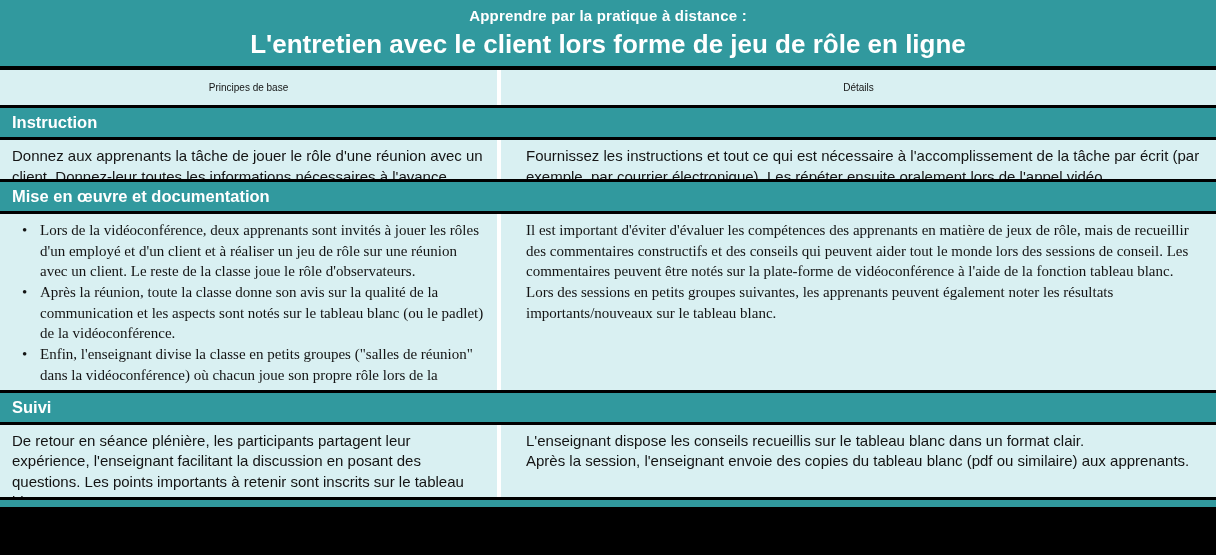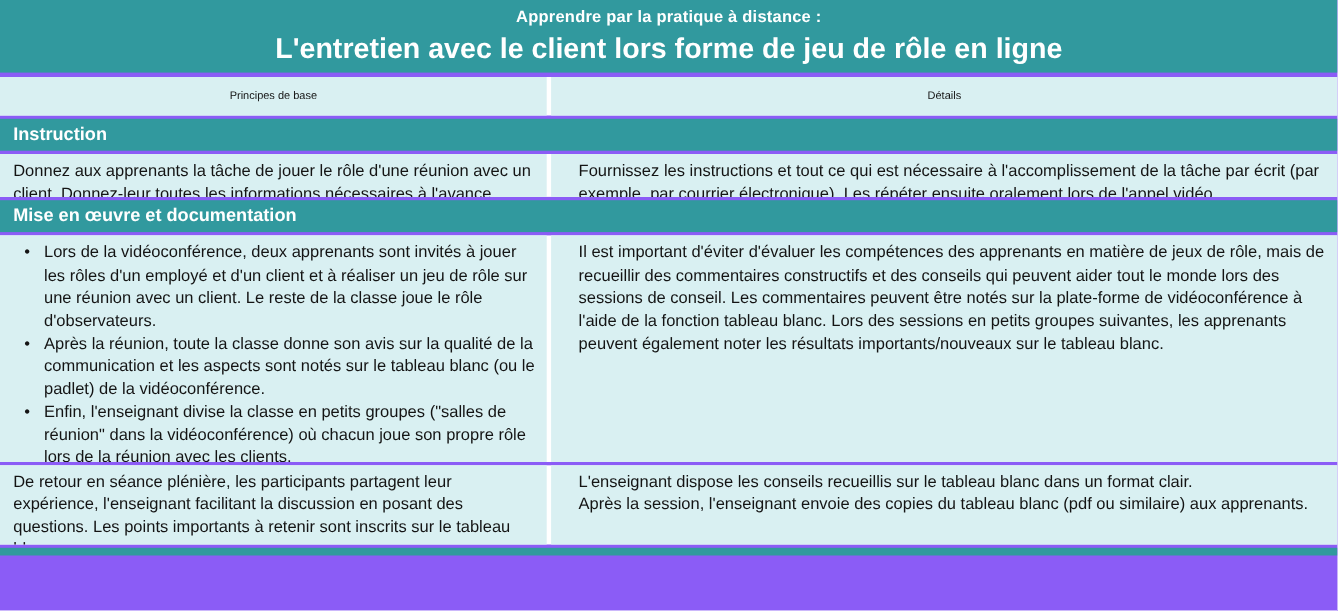--- a/index.html
+++ b/index.html
@@ -5,21 +5,21 @@
   * { box-sizing: border-box; margin: 0; padding: 0; }
   html, body { background: #ffffff; }
   body {
     font-family: "Liberation Sans", sans-serif;
     color: #141414;
     width: 1216px;
   }
   .doc {
     width: 1216px;
     height: 555px;
-    background: #8b5cf6;
+    background: #000000;
     overflow: hidden;
   }
   
   .band {
     background: #31999e;
     color: #ffffff;
   }
   .doc-header {
     height: 66px;
     margin-bottom: 4px;
@@ -65,21 +65,21 @@
   .colheads { height: 35px; }
   .colheads .cell {
     display: flex;
     align-items: center;
     justify-content: center;
     font-size: 10px;
   }
   .content .cell { padding: 6px 10px 4px 12px; overflow: hidden; }
   .content .cell.right { padding-left: 25px; padding-right: 12px; }
   .row-instruction { height: 39px; }
-  .row-mise       { height: 206px; }
+  .row-mise       { height: 176px; font-family: Liberation Serif, serif; }
   .row-suivi      { height: 72px; }
   .row-suivi .cell { line-height: 1.35; }
   
   ul.bullets { list-style: none; }
   ul.bullets li {
     position: relative;
     padding-left: 22px;
     margin-left: 6px;
   }
   ul.bullets li::before {
@@ -122,20 +122,21 @@
         <li>Lors de la vidéoconférence, deux apprenants sont invités à jouer les rôles d'un employé et d'un client et à réaliser un jeu de rôle sur une réunion avec un client. Le reste de la classe joue le rôle d'observateurs.</li>
         <li>Après la réunion, toute la classe donne son avis sur la qualité de la communication et les aspects sont notés sur le tableau blanc (ou le padlet) de la vidéoconférence.</li>
         <li>Enfin, l'enseignant divise la classe en petits groupes ("salles de réunion" dans la vidéoconférence) où chacun joue son propre rôle lors de la réunion avec les clients.</li>
       </ul>
     </div>
     <div class="cell right">
       <p>Il est important d'éviter d'évaluer les compétences des apprenants en matière de jeux de rôle, mais de recueillir des commentaires constructifs et des conseils qui peuvent aider tout le monde lors des sessions de conseil. Les commentaires peuvent être notés sur la plate-forme de vidéoconférence à l'aide de la fonction tableau blanc. Lors des sessions en petits groupes suivantes, les apprenants peuvent également noter les résultats importants/nouveaux sur le tableau blanc.</p>
     </div>
   </div>
 
+  <div class="band section-bar">Suivi</div>
   <div class="row content row-suivi">
     <div class="cell left">
       <p>De retour en séance plénière, les participants partagent leur expérience, l'enseignant facilitant la discussion en posant des questions.  Les points importants à retenir sont inscrits sur le tableau blanc.</p>
     </div>
     <div class="cell right">
       <p>L'enseignant dispose les conseils recueillis sur le tableau blanc dans un format clair.</p>
       <p>Après la session, l'enseignant envoie des copies du tableau blanc (pdf ou similaire) aux apprenants.</p>
     </div>
   </div>
 

